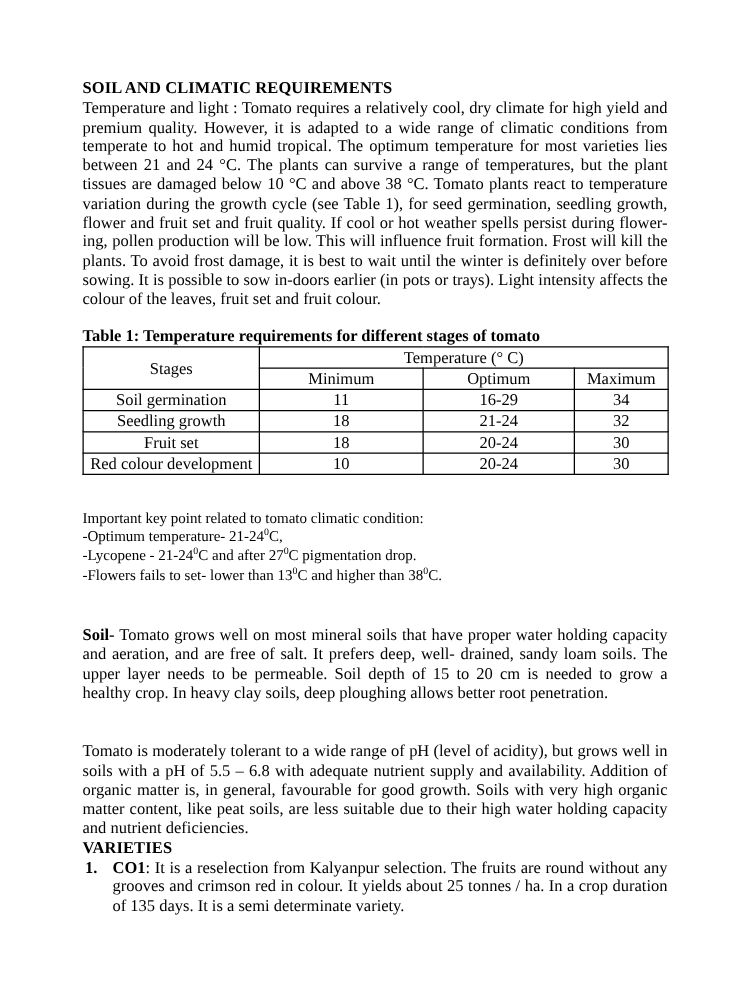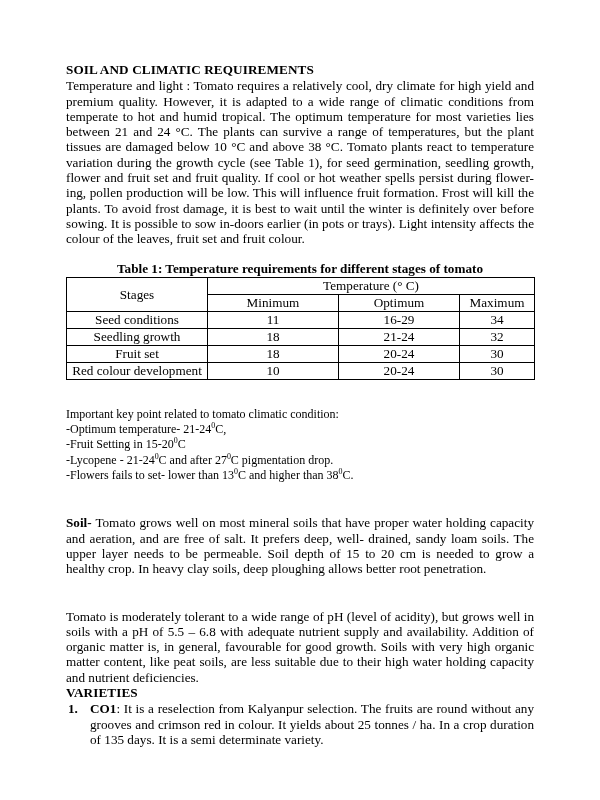--- a/index.html
+++ b/index.html
@@ -50,21 +50,20 @@
     vertical-align: super;
     line-height: 0;
   }
 
   
   .table-caption {
     font-size: 13.2px;
     font-weight: bold;
     line-height: 15.3px;
     margin: 14px 0 1px 0;
-    text-align: center;
   }
   table.temp-table {
     border-collapse: collapse;
     width: 468px;
     table-layout: fixed;
     font-size: 13.2px;
   }
   table.temp-table td {
     border: 1px solid #000000;
     text-align: center;
@@ -133,21 +132,21 @@
         <tr>
           <td rowspan="2">Stages</td>
           <td colspan="3">Temperature (° C)</td>
         </tr>
         <tr>
           <td>Minimum</td>
           <td>Optimum</td>
           <td>Maximum</td>
         </tr>
         <tr>
-          <td>Seed conditions</td>
+          <td>Soil germination</td>
           <td>11</td>
           <td>16-29</td>
           <td>34</td>
         </tr>
         <tr>
           <td>Seedling growth</td>
           <td>18</td>
           <td>21-24</td>
           <td>32</td>
         </tr>
@@ -167,23 +166,20 @@
     </table>
 
     <div class="keypoints">
       <div class="kp-line">Important key point related to tomato climatic condition:</div>
 
       <div class="kp-line">
         <span>-Optimum temperature- 21-24</span><sup class="deg">0</sup><span>C,</span>
       </div>
 
 
-      <div class="kp-line">
-        <span>-Fruit Setting in 15-20</span><sup class="deg">0</sup><span>C</span>
-      </div>
 
       <div class="kp-line">
         <span>-Lycopene - 21-24</span><sup class="deg">0</sup><span>C and after 27</span><sup class="deg">0</sup><span>C pigmentation drop.</span>
       </div>
 
       <div class="kp-line">
         <span>-Flowers fails to set- lower than 13</span><sup class="deg">0</sup><span>C and higher than 38</span><sup class="deg">0</sup><span>C.</span>
       </div>
     </div>
 

